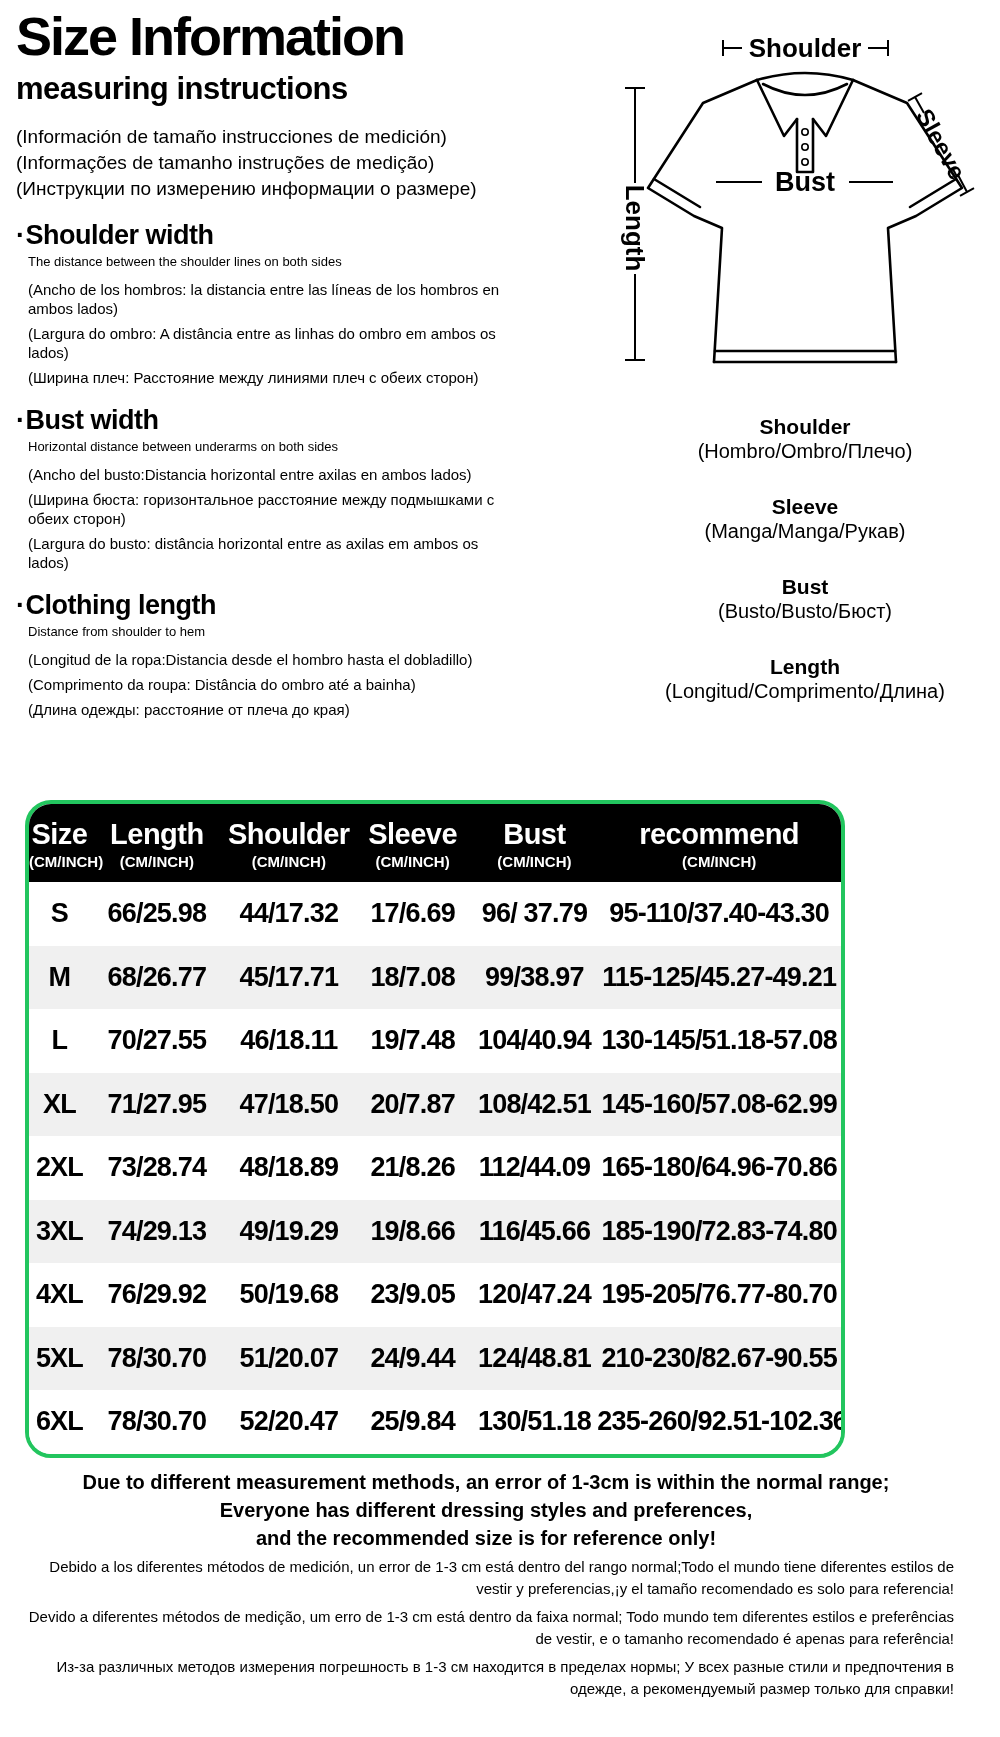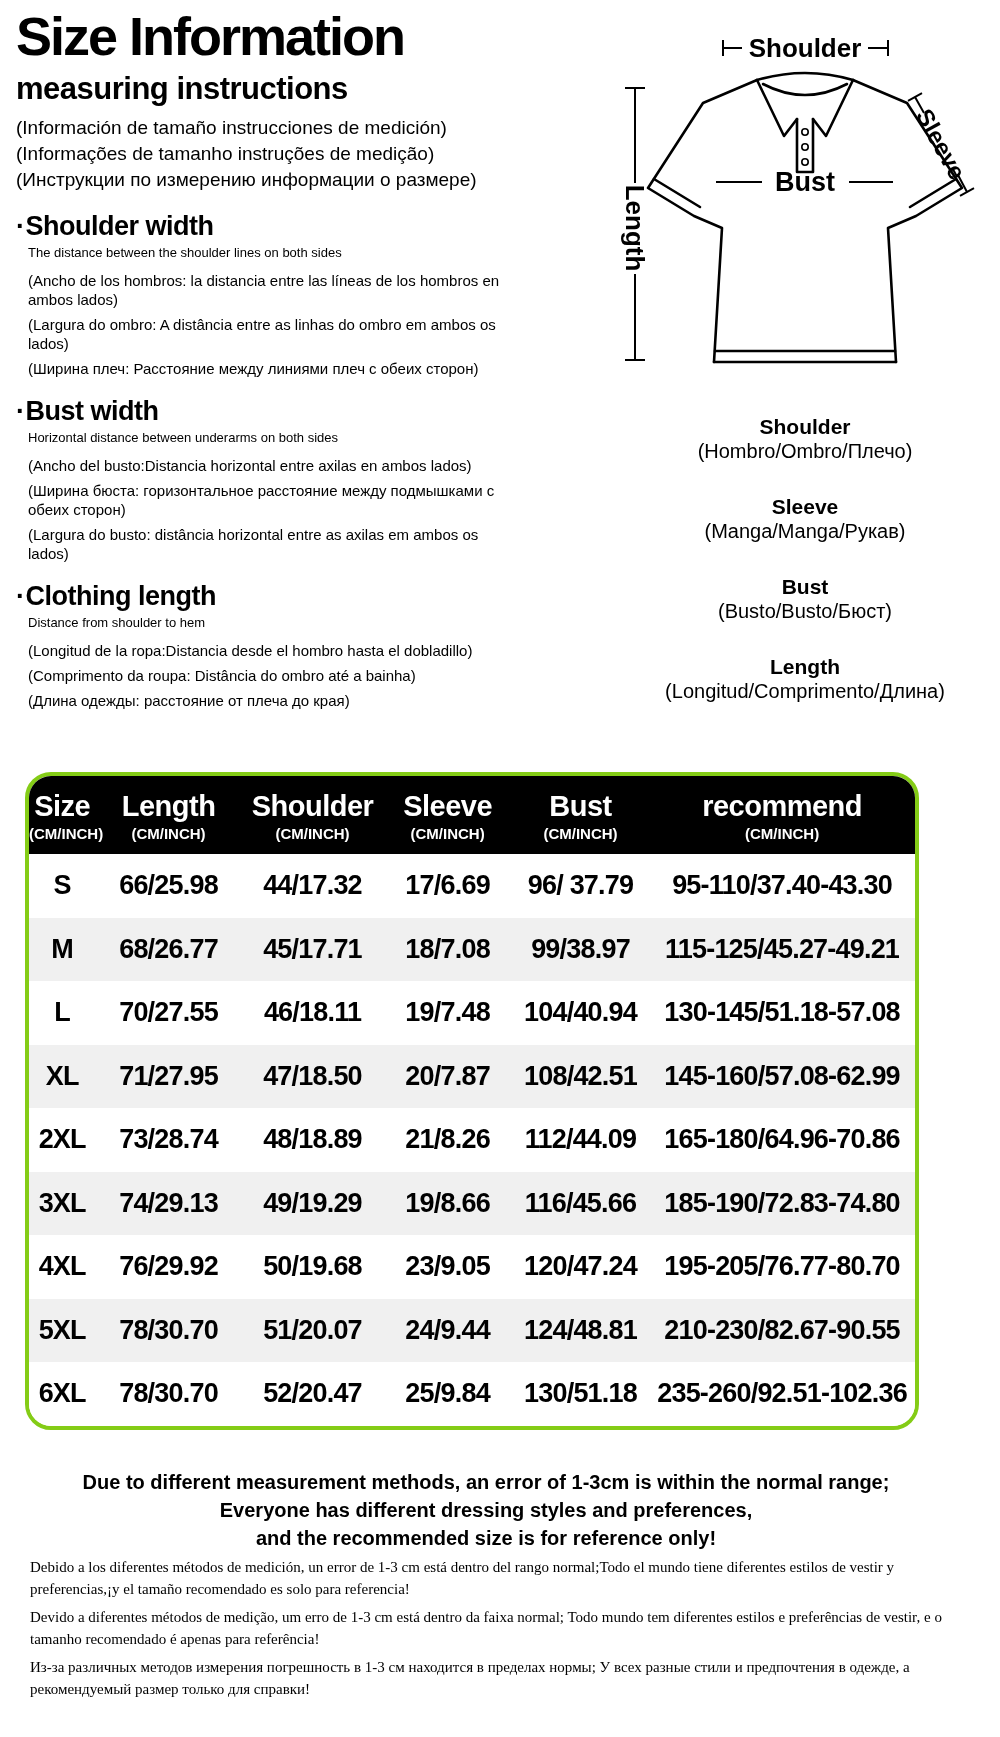--- a/index.html
+++ b/index.html
@@ -5,62 +5,62 @@
   html,body{margin:0;padding:0;}
   body{
     width:1000px;height:1737px;position:relative;overflow:hidden;
     background:#ffffff;color:#000000;
     font-family:"Liberation Sans","DejaVu Sans",sans-serif;
   }
   
   #left-col{position:absolute;left:16px;top:8px;width:510px;}
   .title{font-size:54px;font-weight:900;letter-spacing:-2px;line-height:1.05;}
   .subtitle{font-size:31px;font-weight:bold;letter-spacing:-0.5px;margin-top:6px;}
-  .top-notes{margin-top:8px;font-size:19px;line-height:26px;}
+  .top-notes{margin-top:17px;font-size:19px;line-height:26px;}
   .section{margin-top:18px;}
   .sec-title{font-size:27px;font-weight:bold;letter-spacing:-0.5px;line-height:30px;}
   .sec-title .bullet{font-size:27px;font-weight:bold;margin-right:1px;}
   .sec-desc{font-size:13px;line-height:24px;margin-left:12px;}
   .sec-note{font-size:15px;line-height:19px;margin-left:12px;margin-top:6px;width:480px;}
   
   #shirt-svg{position:absolute;left:560px;top:0;width:440px;height:380px;}
   #shirt-svg path{stroke:#000;fill:none;}
   #shirt-svg .outline{stroke-width:2.6;stroke-linejoin:round;stroke-linecap:round;}
   #shirt-svg .anno-line{stroke-width:2;stroke-linecap:butt;}
   #shirt-svg text{fill:#000;font-weight:bold;font-family:"Liberation Sans","DejaVu Sans",sans-serif;}
   #shirt-svg circle{fill:#fff;stroke:#000;stroke-width:1.6;}
   
   #legend{position:absolute;left:605px;top:414px;width:400px;text-align:center;}
   .legend-item{margin-bottom:31px;}
   .legend-term{font-size:21px;font-weight:bold;line-height:25px;}
   .legend-trans{font-size:20px;line-height:24px;}
   
   #size-table{
-    position:absolute;left:25px;top:772px;width:894px;box-sizing:border-box;
-    border:4px solid #84cc16;border-radius:26px;overflow:hidden;background:#fff;
+    position:absolute;left:25px;top:800px;width:820px;box-sizing:border-box;
+    border:4px solid #22c55e;border-radius:26px;overflow:hidden;background:#fff;
   }
   .thead{
     background:#000;color:#fff;display:grid;
     grid-template-columns:7.5% 16.5% 16% 14.5% 15.5% 30%;
     align-items:end;padding:14px 0 12px 0;
   }
   .th{text-align:center;}
   .th-label{font-size:29px;font-weight:bold;letter-spacing:-0.5px;line-height:32px;}
   .th-unit{font-size:15px;font-weight:bold;margin-top:3px;}
   .trow{
     display:grid;grid-template-columns:7.5% 16.5% 16% 14.5% 15.5% 30%;
     height:63.5px;align-items:center;background:#fff;
   }
   .trow.alt{background:#f0f0f0;}
   .td{text-align:center;font-size:27px;font-weight:bold;letter-spacing:-0.8px;white-space:nowrap;}
   
   .footer-en{position:absolute;left:0;width:972px;top:1468px;text-align:center;
     font-size:20px;font-weight:bold;line-height:28px;}
-  .footer-small{position:absolute;left:30px;width:940px;text-align:left;
-    font-size:15px;line-height:22px;font-family:Liberation Serif, serif;}
+  .footer-small{position:absolute;left:14px;width:940px;text-align:right;
+    font-size:15px;line-height:22px;}
   #footer-es{top:1556px;}
   #footer-pt{top:1606px;}
   #footer-ru{top:1656px;}
 </style>
 </head>
 <body>
 
 <div id="left-col">
   <div class="title">Size Information</div>
   <div class="subtitle">measuring instructions</div>

